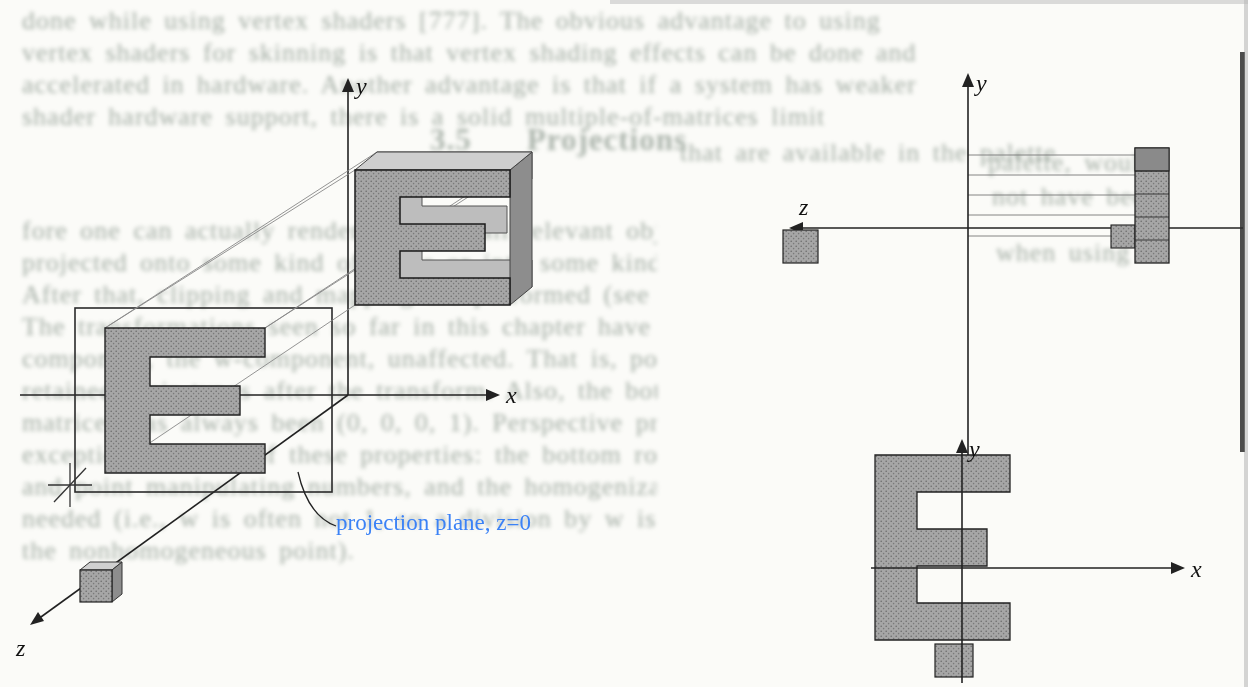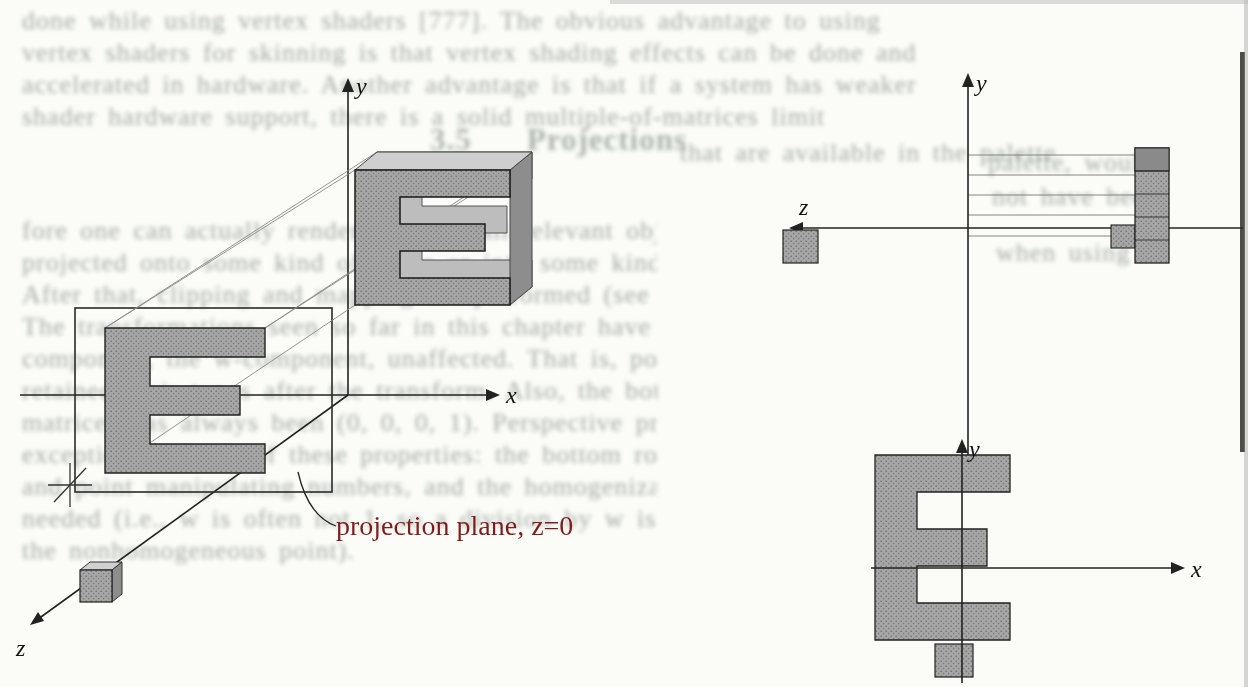--- a/index.html
+++ b/index.html
@@ -12,21 +12,21 @@
     position:absolute;font-family:"Liberation Serif",serif;font-size:26px;
     color:#5c6e60;filter:blur(2.1px);opacity:.55;white-space:pre;
     letter-spacing:1px;word-spacing:5px;line-height:1;
   }
   .ghost-full{max-width:1215px;overflow:hidden;}
   .ghost-col{max-width:635px;overflow:hidden;}
   .ghost-frag{max-width:250px;overflow:hidden;}
   .ghost-heading{font-size:31px;font-weight:bold;filter:blur(2.3px);opacity:.5;}
   .fig{position:absolute;}
   .caption{
-    position:absolute;left:336px;top:510px;font-size:28px;color:#7f1d1d;
+    position:absolute;left:336px;top:510px;font-size:23px;color:#3b82f6;
     font-family:"Liberation Serif",serif;
   }
   .axis-label{font-style:italic;font-size:24px;fill:#111;font-family:"Liberation Serif",serif;}
   .edge-dark{position:absolute;left:1240px;top:52px;width:5px;height:400px;background:#2e2e2e;opacity:.85;}
   .edge-light{position:absolute;left:1244px;top:0;width:4px;height:687px;background:#9a9a9a;opacity:.4;}
   .edge-top{position:absolute;left:610px;top:0;width:638px;height:4px;background:#b9b9b9;opacity:.5;}
 </style>
 </head>
 <body>
 

